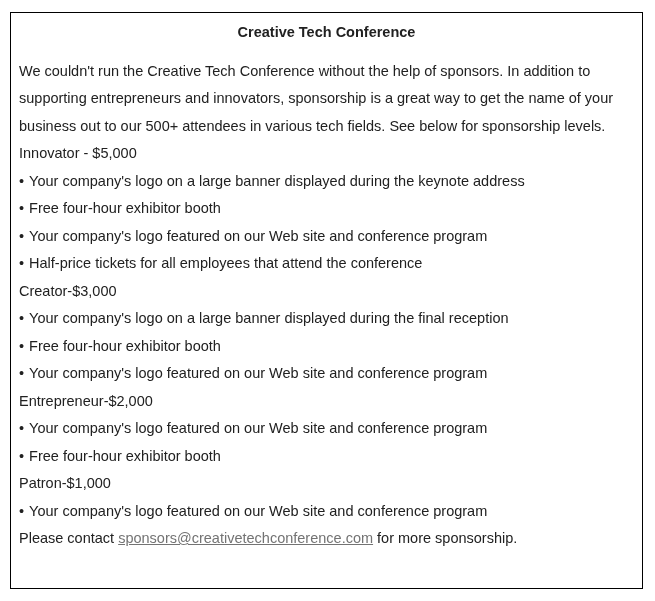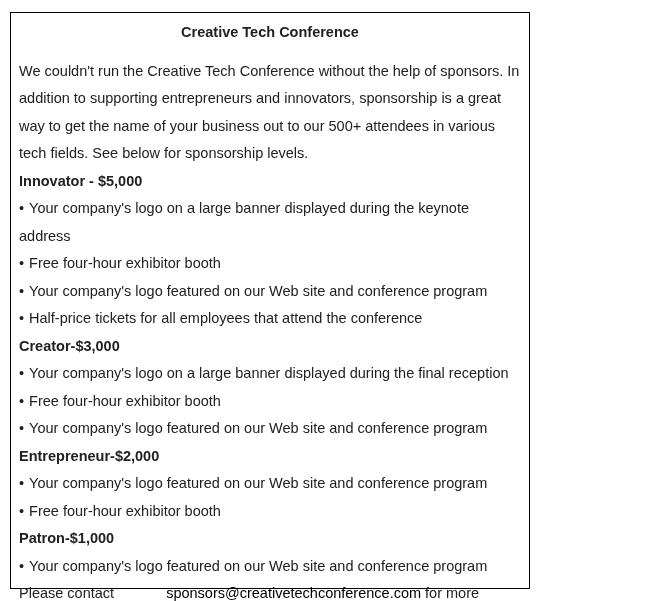--- a/index.html
+++ b/index.html
@@ -7,49 +7,49 @@
     width: 655px;
     height: 601px;
     background: #ffffff;
     font-family: "Liberation Sans", sans-serif;
     overflow: hidden;
   }
   .doc-frame {
     position: absolute;
     left: 10px;
     top: 12px;
-    width: 520px;
+    width: 633px;
     height: 577px;
     background: #ffffff;
     border: 1.5px solid #000000;
     padding: 6px 8px 0 8px;
   }
   .doc-frame p {
     font-size: 14.5px;
     line-height: 27.5px;
     color: #212121;
     white-space: normal;
   }
   .title-line {
     text-align: center;
     font-weight: bold;
   }
   .intro {
     margin-top: 11px;
   }
   .tier-heading {
-    font-weight: bold;
+    font-weight: normal;
   }
   .bullet .marker {
     margin-right: 5px;
   }
   .email-link {
-    color: #000000;
+    color: #737373;
+    text-decoration: underline;
     cursor: pointer;
-    margin-left: 48px;
   }
 </style>
 </head>
 <body>
 
 <div class="doc-frame">
 
   <p class="title-line">Creative Tech Conference</p>
 
   <p class="intro">We couldn't run the Creative Tech Conference without the help of sponsors. In addition to supporting entrepreneurs and innovators, sponsorship is a great way to get the name of your business out to our 500+ attendees in various tech fields. See below for sponsorship levels.</p>

